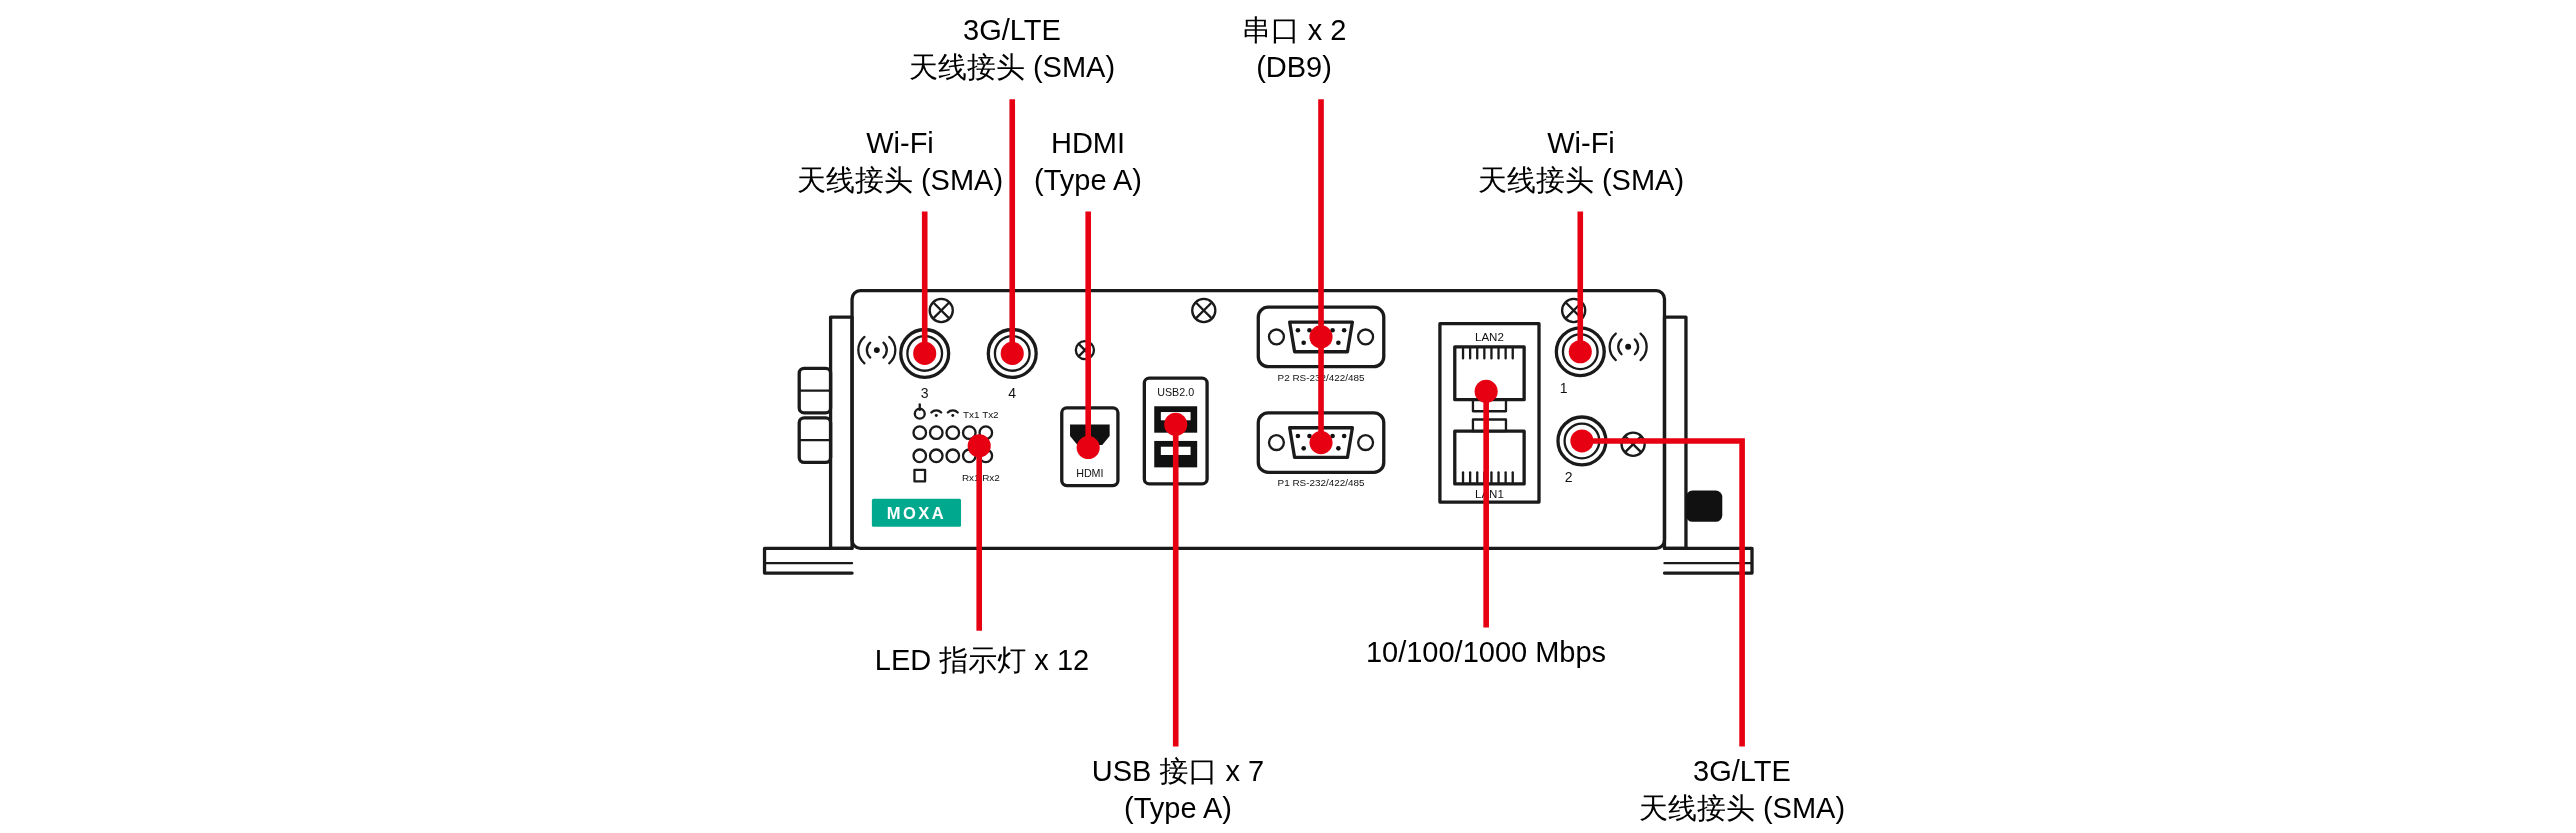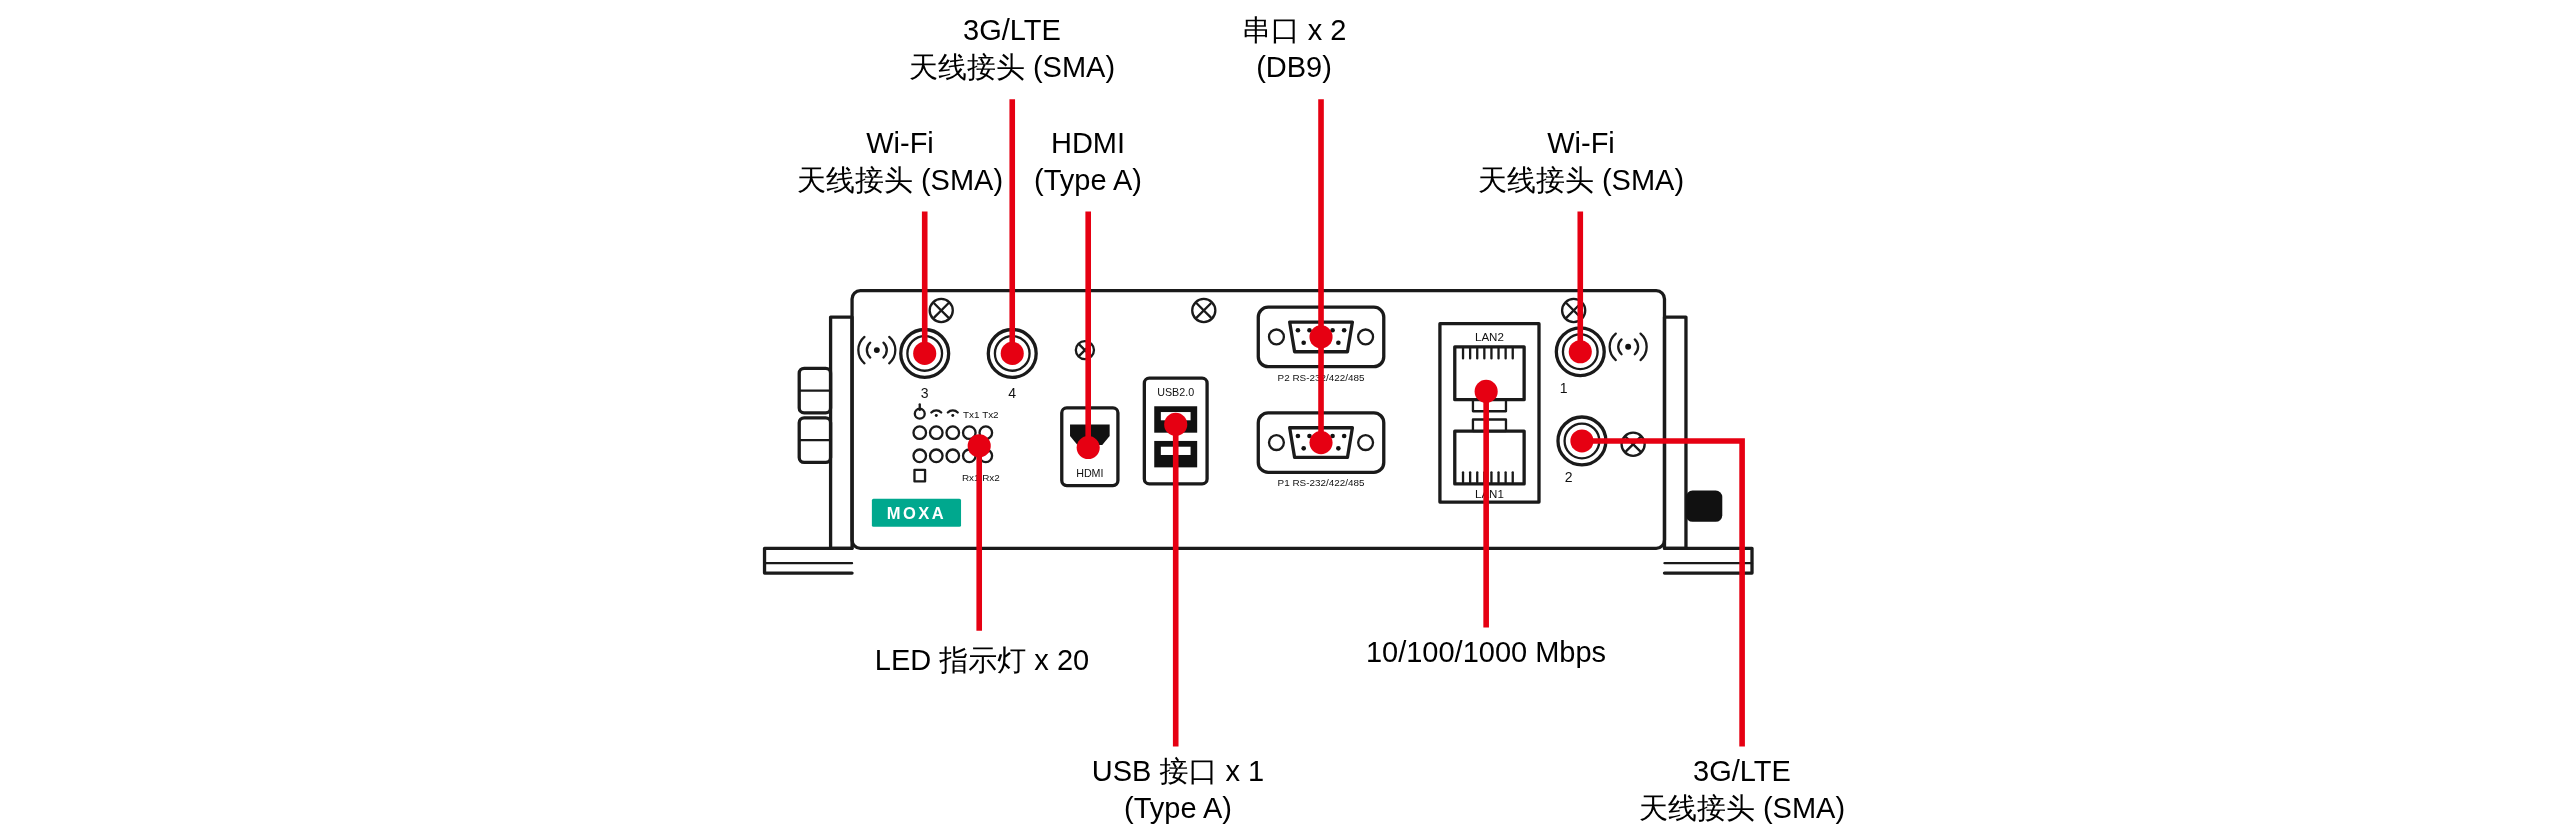--- a/index.html
+++ b/index.html
@@ -298,29 +298,29 @@
     <div>串口 x 2</div>
     <div>(DB9)</div>
   </div>
 
   <div class="callout" style="left:1581px;top:125px;">
     <div>Wi-Fi</div>
     <div>天线接头 (SMA)</div>
   </div>
 
   <div class="callout" style="left:982px;top:642px;">
-    <div>LED 指示灯 x 20</div>
+    <div>LED 指示灯 x 12</div>
   </div>
 
   <div class="callout" style="left:1486px;top:634px;">
     <div>10/100/1000 Mbps</div>
   </div>
 
   <div class="callout" style="left:1178px;top:753px;">
-    <div>USB 接口 x 1</div>
+    <div>USB 接口 x 7</div>
     <div>(Type A)</div>
   </div>
 
   <div class="callout" style="left:1742px;top:753px;">
     <div>3G/LTE</div>
     <div>天线接头 (SMA)</div>
   </div>
 
 </div>
 

